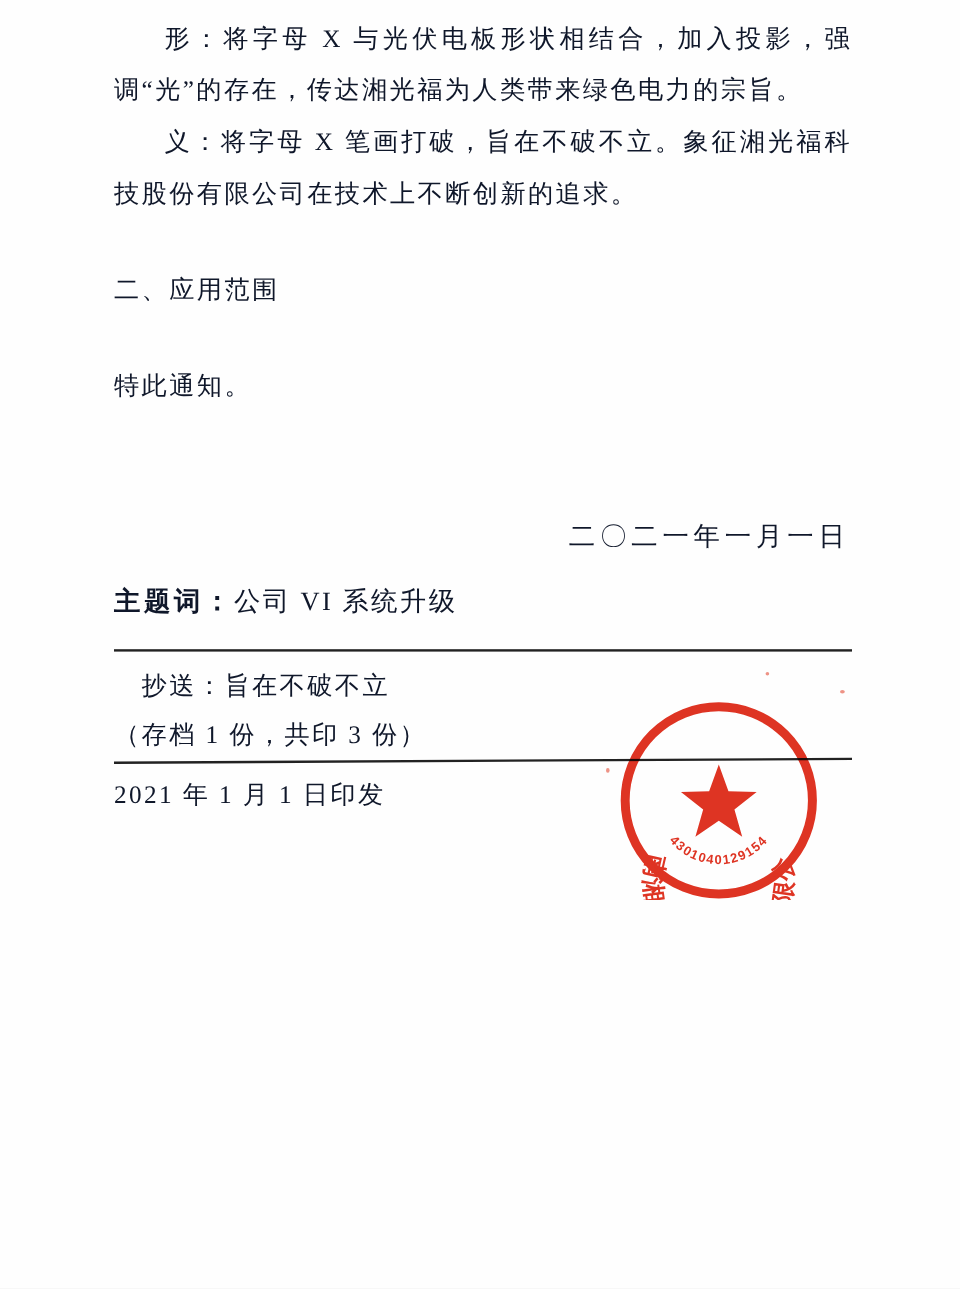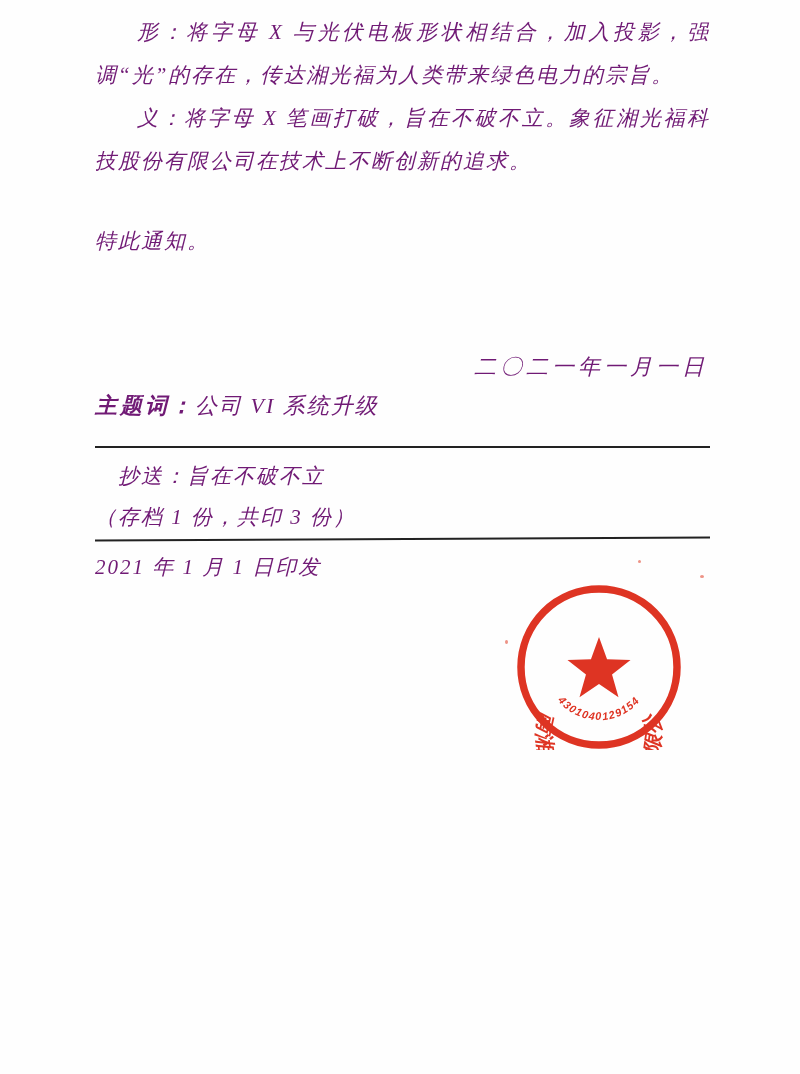--- a/index.html
+++ b/index.html
@@ -6,23 +6,22 @@
   body {
     background: #e8e8e8;
     font-family: "Liberation Serif", "DejaVu Serif", serif;
   }
   .page {
     position: relative;
     width: 800px;
     height: 1074px;
     margin: 0 auto;
     background: #fefefe;
-    color: #701a75;
+    color: #0f172a;
     overflow: hidden;
-    font-style: italic;
   }
   .content {
     position: absolute;
     left: 95px;
     top: 0;
     width: 615px;
   }
   .body-text {
     margin: 0;
     font-size: 21px;
@@ -49,21 +48,21 @@
   }
   .date-line {
     margin: 82px 0 0 0;
     font-size: 22px;
     line-height: 43px;
     letter-spacing: 4px;
     text-align: right;
     padding-right: 2px;
   }
   .subject-row {
-    margin-top: 0;
+    margin-top: 15px;
     font-size: 22px;
     line-height: 36px;
     letter-spacing: 2px;
   }
   .subject-label { font-weight: bold; letter-spacing: 3px; }
   .rule {
     height: 0;
     border: none;
     border-top: 2px solid #222;
     margin: 2px 0 8px 0;
@@ -118,20 +117,21 @@
 <body>
 
 <div class="page">
   <div class="content">
 
     <p class="body-text para-shape">形：将字母 X 与光伏电板形状相结合，加入投影，强调“光”的存在，传达湘光福为人类带来绿色电力的宗旨。</p>
 
     <p class="body-text para-meaning">义：将字母 X 笔画打破，旨在不破不立。象征湘光福科技股份有限公司在技术上不断创新的追求。</p>
 
 
+    <h2 class="section-heading">二、应用范围</h2>
 
 
     <p class="body-text closing">特此通知。</p>
 
     <p class="date-line">二〇二一年一月一日</p>
 
     <p class="subject-row"><span class="subject-label">主题词：</span><span>公司 VI 系统升级</span></p>
 
     <hr class="rule">
 

